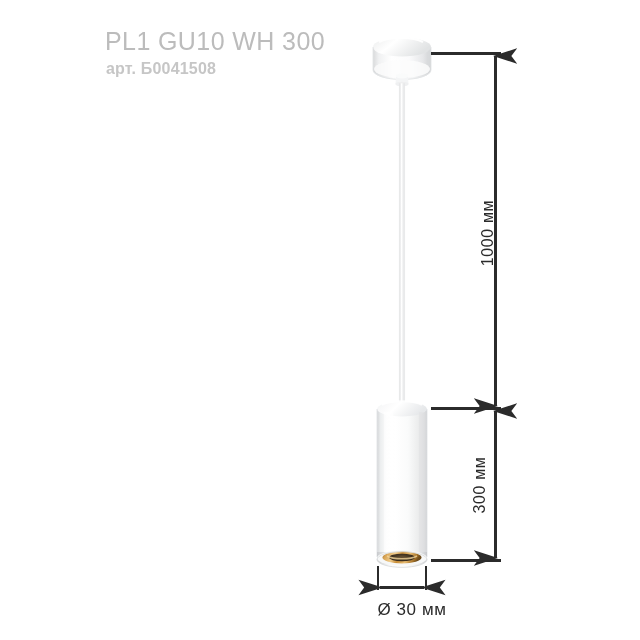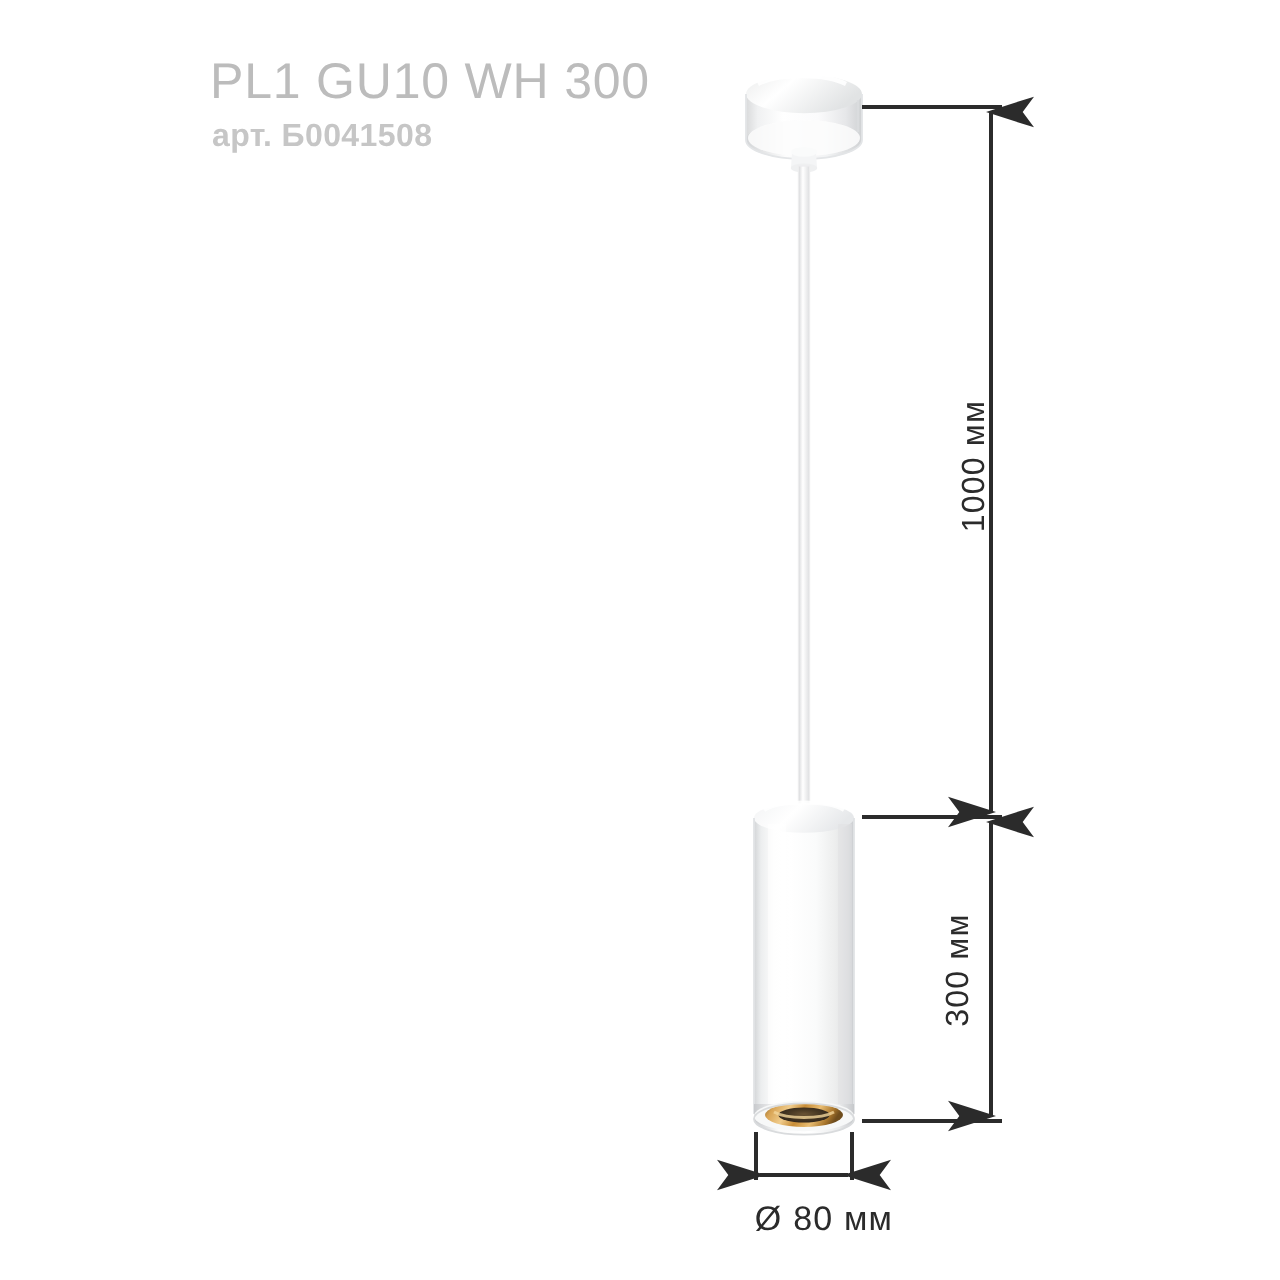--- a/index.html
+++ b/index.html
@@ -211,15 +211,15 @@
       <line x1="399" y1="566" x2="399" y2="590" stroke-width="2.2"></line>
 
       <line x1="353" y1="587.5" x2="397" y2="587.5" stroke-width="2.2" marker-start="url(#arrH)" marker-end="url(#arrH)"></line>
     </g>
   </svg>
 
   <div class="dim-label dim-vert dim-1000">1000 мм</div>
 
   <div class="dim-label dim-vert dim-300">300 мм</div>
 
-  <div class="dim-label dim-80">Ø 80 мм</div>
+  <div class="dim-label dim-80">Ø 30 мм</div>
 
 </div>
 
 </body></html>

